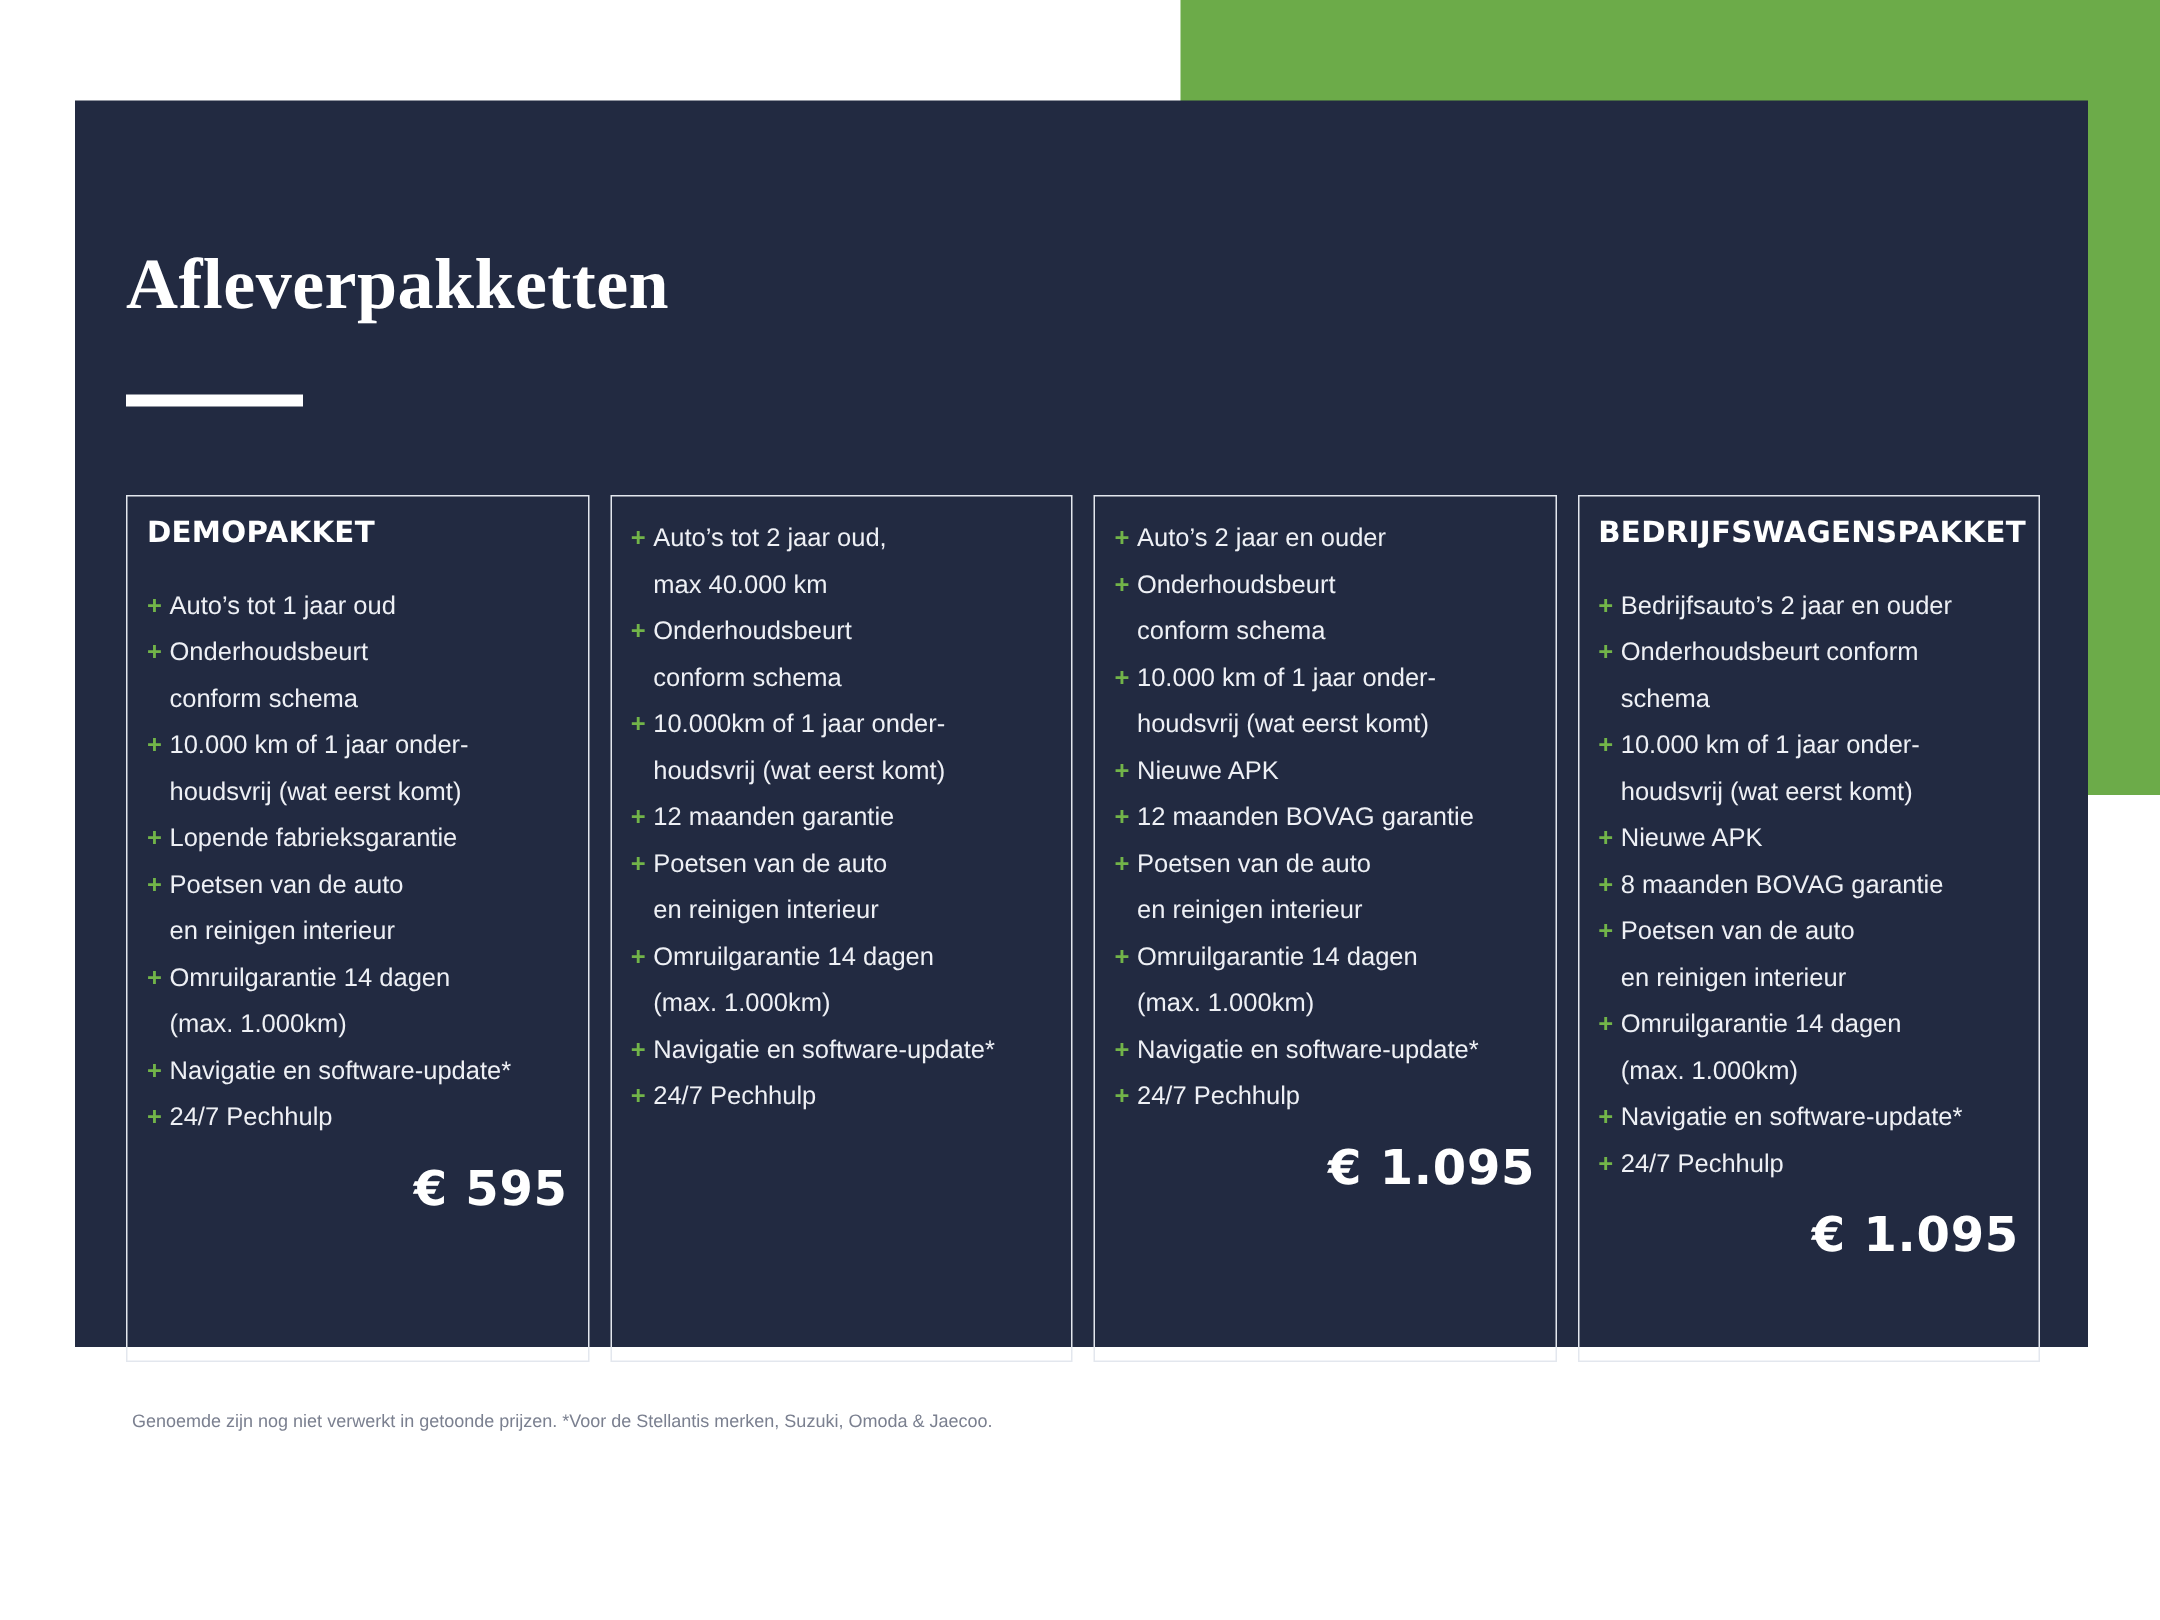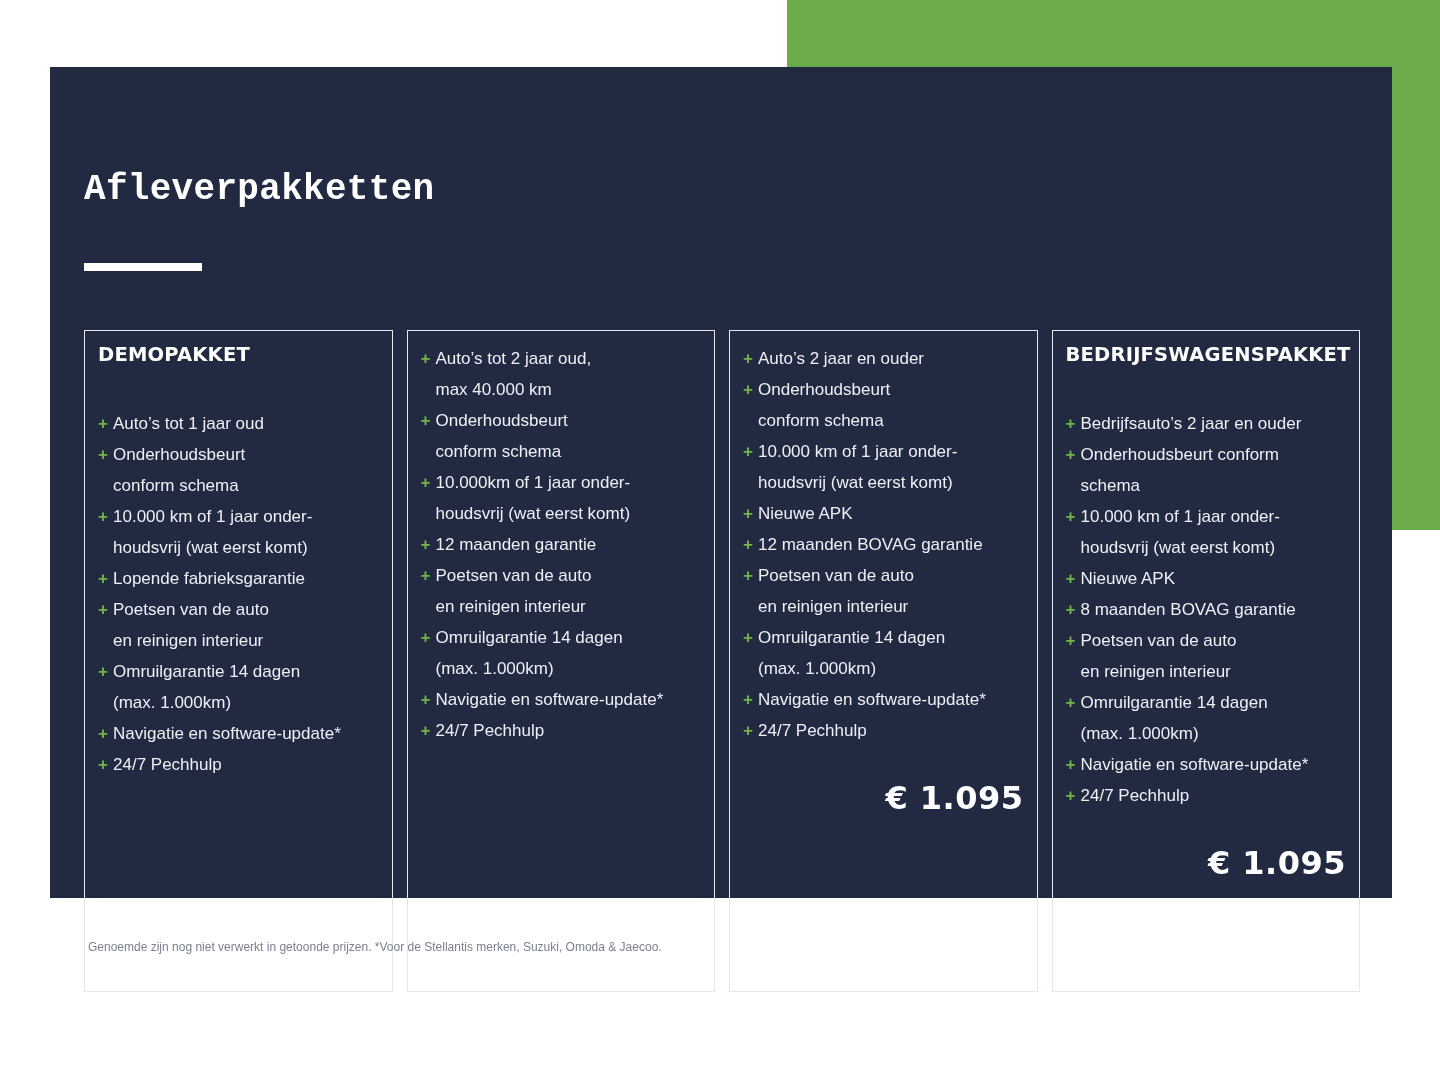--- a/index.html
+++ b/index.html
@@ -22,36 +22,35 @@
     position:absolute;left:787px;top:0;width:653px;height:530px;
     background:var(--green);
   }
   .panel{
     position:absolute;left:50px;top:67px;width:1342px;height:831px;
     background:var(--navy);
     padding:96px 32px 0 34px;
   }
   .page-title{
     margin:0;color:var(--white);
-    font-family:Liberation Mono, monospace;
-    font-size:36px;font-weight:bold;letter-spacing:.3px;line-height:54px;
+    font-family:Liberation Serif, serif;
+    font-size:48px;font-weight:bold;letter-spacing:.3px;line-height:54px;
   }
   .title-underline{
     width:118px;height:8px;background:var(--white);margin-top:46px;
   }
   .cards{
     display:flex;gap:14px;margin-top:59px;
   }
   .card{
-    width:308.5px;height:662px;flex:0 0 auto;
+    width:308.5px;height:578px;flex:0 0 auto;
     border:1.5px solid var(--card-border);
     padding:12px 13px;
     display:flex;flex-direction:column;
     background:transparent;
-    gap:20px;
   }
   .card-title{
     margin:0 0 22px;color:var(--white);
     font-family:"DejaVu Sans", sans-serif;
     font-size:19.5px;font-weight:bold;letter-spacing:.2px;line-height:23px;
     white-space:nowrap;
   }
   .features{
     list-style:none;margin:0;padding:0;
   }
@@ -127,20 +126,21 @@
   <li class="feature">
     <span class="plus">+</span>
     <span class="feature-text">Navigatie en software-update*</span>
   </li>
 
   <li class="feature">
     <span class="plus">+</span>
     <span class="feature-text">24/7 Pechhulp</span>
   </li>
 </ul>
+    <div class="price">€ 595</div>
   </section>
 
   <section class="card">
     <ul class="features">
   <li class="feature">
     <span class="plus">+</span>
     <span class="feature-text">Auto’s tot 2 jaar oud,
 max 40.000 km</span>
   </li>
 

